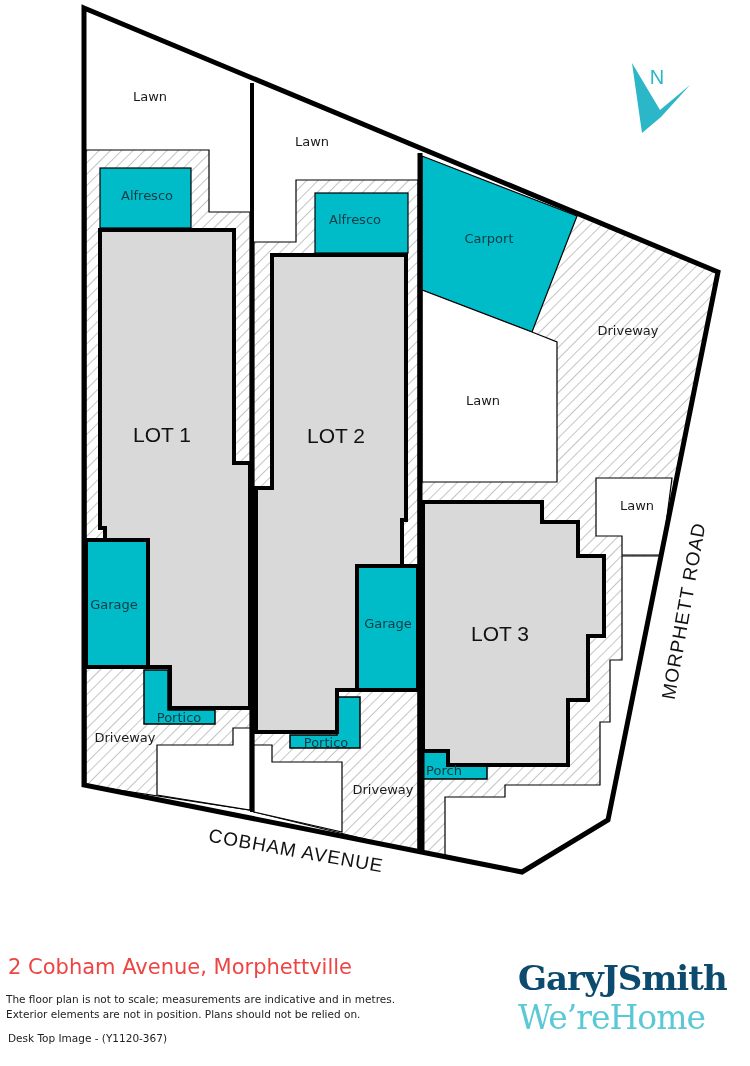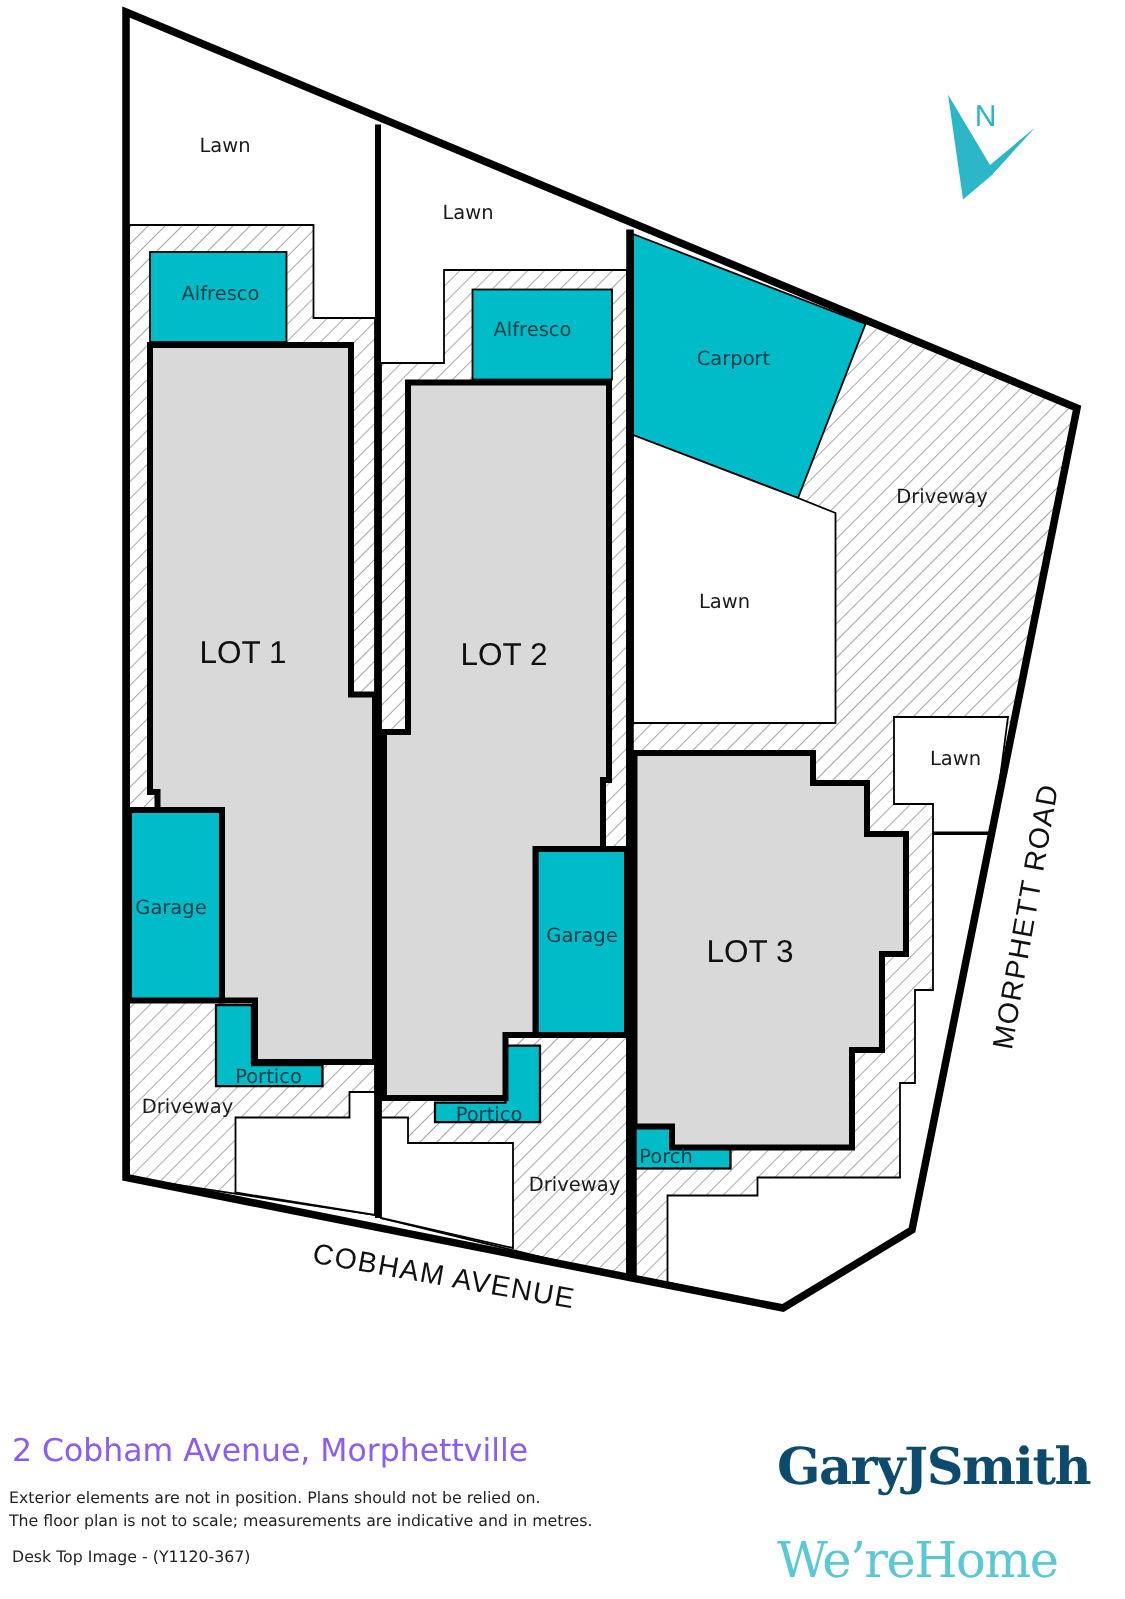--- a/index.html
+++ b/index.html
@@ -2,25 +2,25 @@
 <html><head>
 <meta charset="utf-8">
 <style>
   html, body { margin:0; padding:0; background:#ffffff; }
   body { width:750px; height:1066px; position:relative; overflow:hidden; font-family:"Liberation Sans", sans-serif; }
   #plan { position:absolute; left:0; top:0; width:750px; height:930px; }
   .lbl { font-family:"DejaVu Sans", sans-serif; font-size:13px; fill:#1a1a1a; }
   .lbl-teal { font-family:"DejaVu Sans", sans-serif; font-size:13px; fill:#0d3b44; }
   .lot { font-family:"Liberation Sans", sans-serif; font-size:21px; fill:#111; }
   .road { font-family:"Liberation Sans", sans-serif; font-size:19px; fill:#111; letter-spacing:1px; }
-  .footer-title { position:absolute; left:8px; top:955px; font-size:21px; color:#8b5cf6; font-family:"DejaVu Sans", sans-serif; }
+  .footer-title { position:absolute; left:8px; top:955px; font-size:21px; color:#ef4444; font-family:"DejaVu Sans", sans-serif; }
   .disclaimer { position:absolute; left:6px; top:992px; font-size:10.5px; line-height:15px; color:#222; font-family:"DejaVu Sans", sans-serif; }
   .ref { position:absolute; left:8px; top:1032px; font-size:10.5px; color:#222; font-family:"DejaVu Sans", sans-serif; }
   .logo1 { position:absolute; left:518px; top:958px; font-family:"DejaVu Serif", serif; font-weight:bold; font-size:34px; color:#0c4a6e; letter-spacing:-1px; }
-  .logo2 { position:absolute; left:518px; top:998px; font-family:"DejaVu Serif", serif; font-size:33px; color:#5ac8d6; letter-spacing:-1px;margin-top:22px; }
+  .logo2 { position:absolute; left:518px; top:998px; font-family:"DejaVu Serif", serif; font-size:33px; color:#5ac8d6; letter-spacing:-1px; }
 </style>
 </head>
 <body>
 
 <svg id="plan" viewBox="0 0 750 930" xmlns="http://www.w3.org/2000/svg">
   <defs>
     <pattern id="hatch" patternUnits="userSpaceOnUse" width="8" height="8" patternTransform="rotate(45)">
       <rect width="8" height="8" fill="#ffffff"></rect>
       <line x1="0" y1="0" x2="0" y2="8" stroke="#8a8a8a" stroke-width="1"></line>
     </pattern>
@@ -92,19 +92,19 @@
   <text class="road" x="690" y="612" text-anchor="middle" transform="rotate(-80 690 612)">MORPHETT ROAD</text>
 
   <g>
     <polygon points="632,63 660,110 690,85 661,117 642,133" fill="#2bb7c8"></polygon>
     <text x="657" y="84" font-family="Liberation Sans, sans-serif" font-size="20" fill="#2bb7c8" text-anchor="middle">N</text>
   </g>
 </svg>
 
 <div class="footer-title">2 Cobham Avenue, Morphettville</div>
 <div class="disclaimer">
+  <div>The floor plan is not to scale; measurements are indicative and in metres.</div>
   <div>Exterior elements are not in position. Plans should not be relied on.</div>
-  <div>The floor plan is not to scale; measurements are indicative and in metres.</div>
 </div>
 <div class="ref">Desk Top Image - (Y1120-367)</div>
 
 <div class="logo1">GaryJSmith</div>
 <div class="logo2">We’reHome</div>
 
 </body></html>

